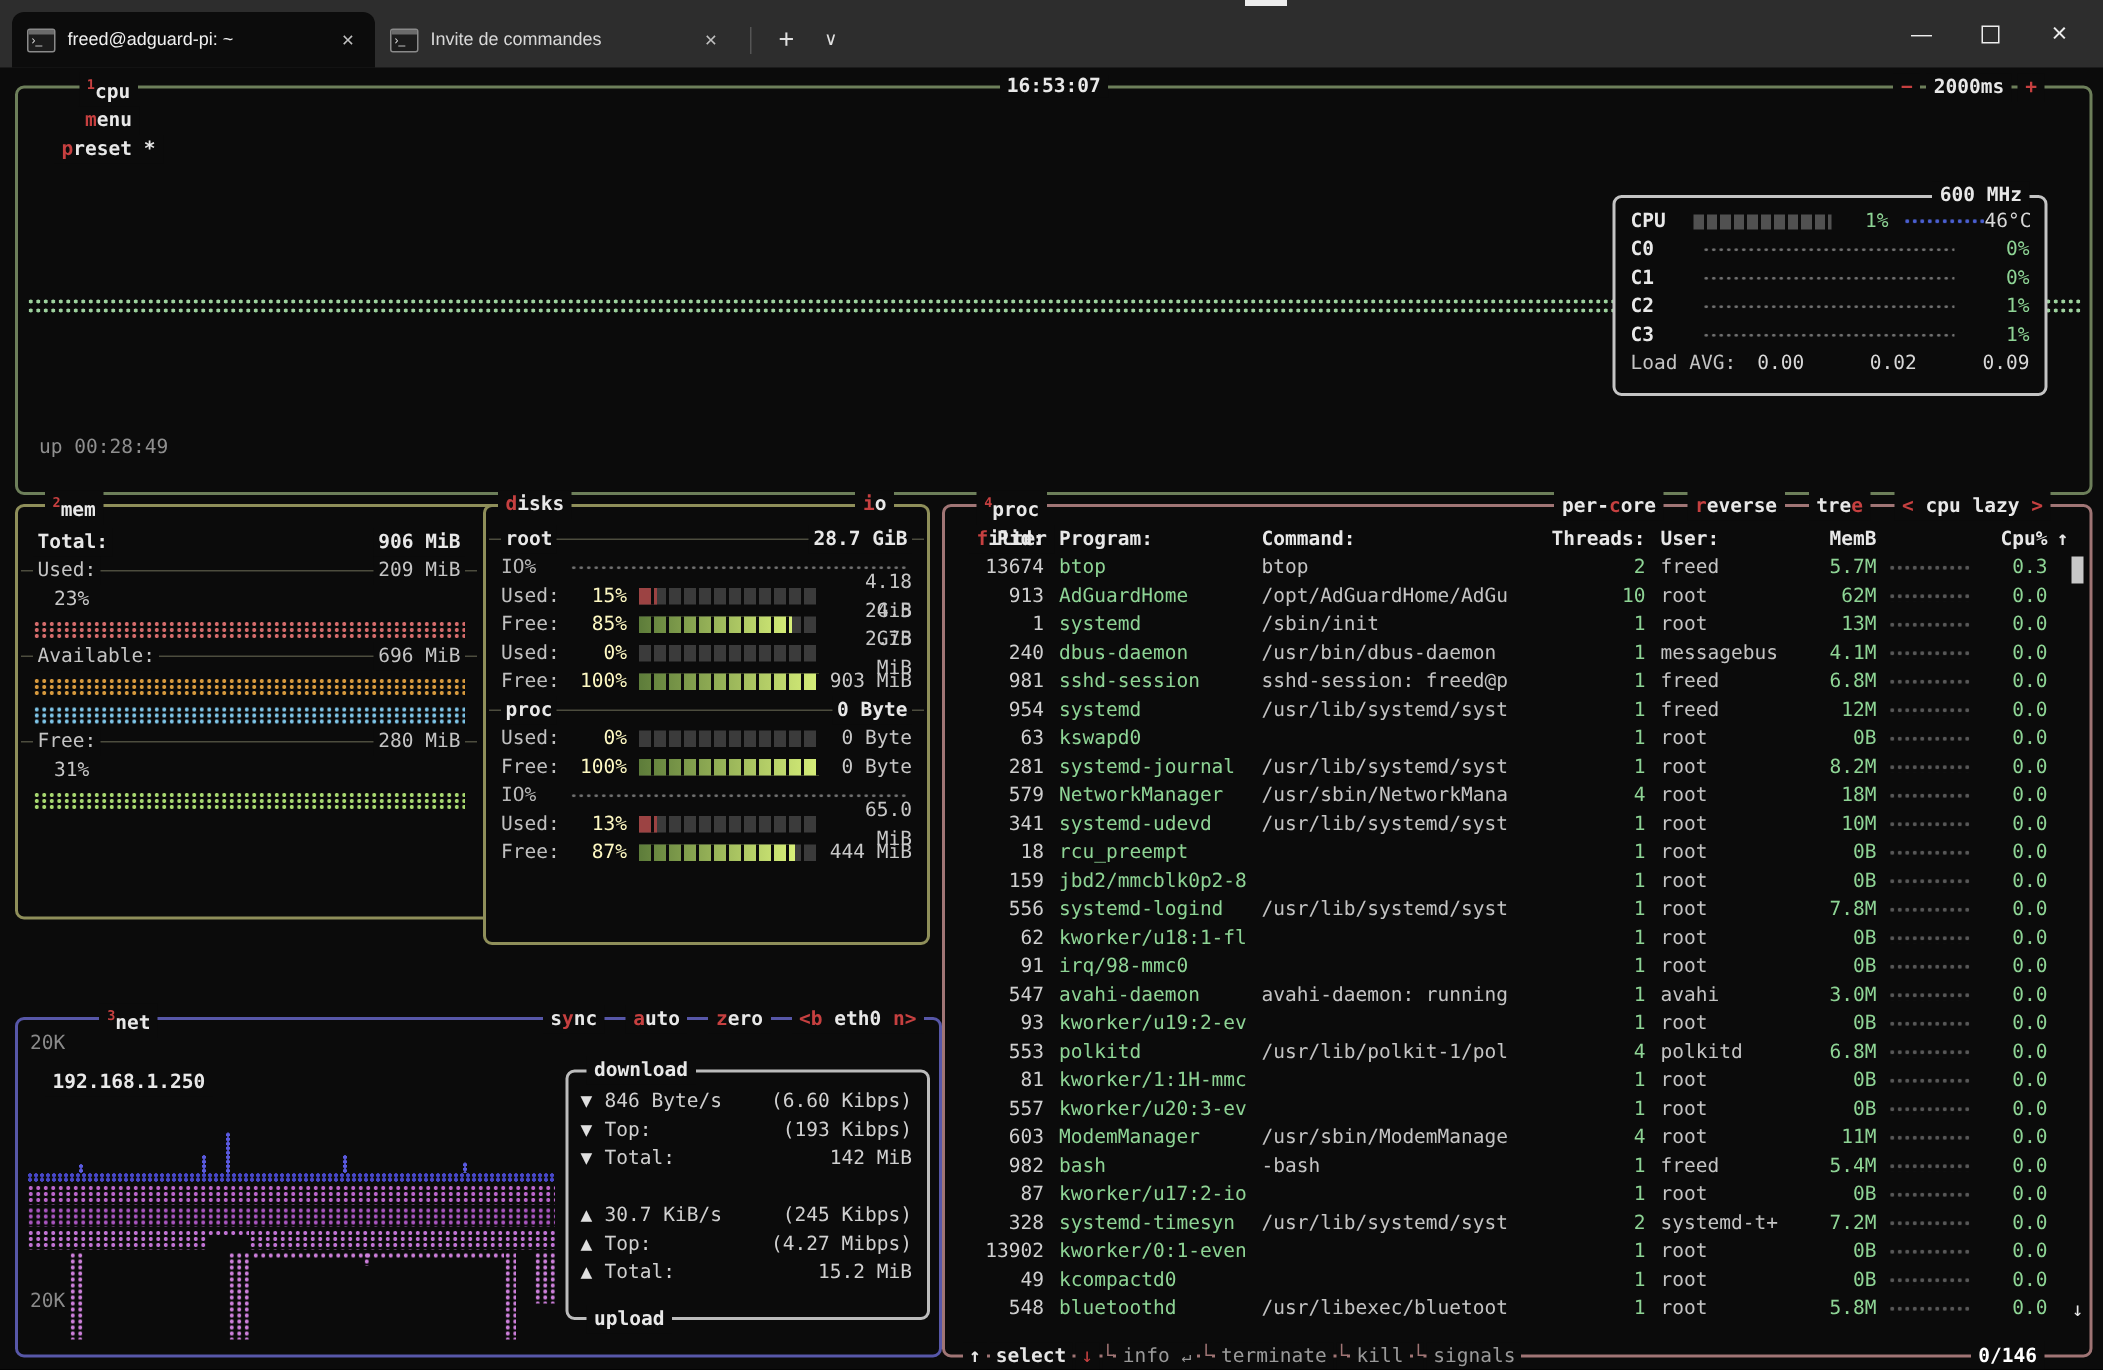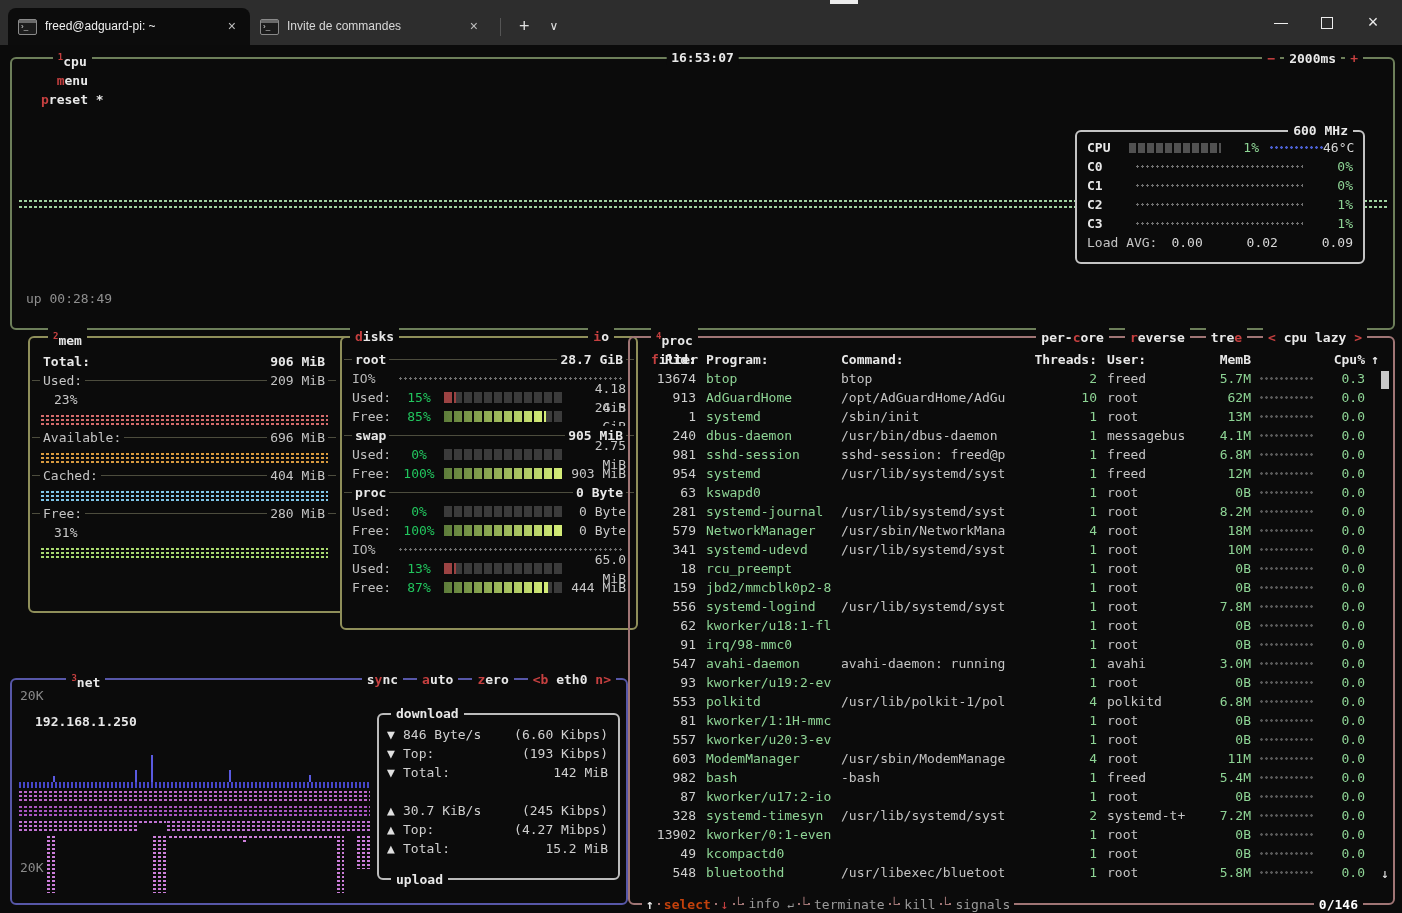--- a/index.html
+++ b/index.html
@@ -51,38 +51,38 @@
   .srow{display:flex;height:19px;align-items:center;}
   .clabel{width:42px;font-weight:bold;color:#e8e8e8;flex:none;}
   .cpumeter{width:92px;height:10px;background:repeating-linear-gradient(90deg,#515151 0 7px,#0b0b0b 7px 9px);flex:none;}
   .cpupct{width:38px;text-align:right;flex:none;}
   .bluedots{width:54px;height:5px;margin-left:10px;--c:#4a5fd0;flex:none;}
   .ctemp{flex:1;text-align:right;color:#d8d8d8;}
   .corepct{width:44px;text-align:right;flex:none;}
   .srow .dotline{flex:1;margin:0 6px;}
   .loadvals{flex:1;display:flex;justify-content:space-between;color:#d8d8d8;padding-left:14px;}
   
-  .mem-box{left:28px;top:336px;width:608px;height:277px;border-color:#8f8f5a;}
+  .mem-box{left:10px;top:336px;width:608px;height:277px;border-color:#8f8f5a;}
   .mem-stats{position:absolute;left:10px;top:14px;width:288px;}
   .mrow{position:relative;height:19px;display:flex;align-items:center;}
   .mrow.rule::before{content:"";position:absolute;left:-8px;right:-8px;top:9px;height:1px;background:#4d4d3e;}
   .mrow .lbl{position:relative;background:#0b0b0b;padding:0 3px;}
   .mrow .val{position:relative;background:#0b0b0b;padding:0 3px;margin-left:auto;}
   .pct{padding-left:14px;color:#c8c8c8;}
   .inlinedots{flex:1;height:10px;margin-left:8px;}
   .memmeter{height:12px;margin-top:3px;width:100%;}
   .disks-box{position:absolute;left:310px;top:-2px;width:298px;height:294px;border:2px solid #8f8f5a;
              border-radius:6px;box-sizing:border-box;background:#0b0b0b;}
   .disk-list{position:absolute;left:10px;right:10px;top:12px;}
   .drow{position:relative;height:19px;display:flex;align-items:center;}
   .drow.rule::before{content:"";position:absolute;left:-8px;right:-8px;top:9px;height:1px;background:#4d4d3e;}
   .drow .dname{position:relative;background:#0b0b0b;padding:0 3px;font-weight:bold;color:#e8e8e8;}
   .drow .dsize{position:relative;background:#0b0b0b;padding:0 3px;margin-left:auto;font-weight:bold;color:#e8e8e8;}
   .drow .ulabel{width:50px;color:#c0c0c0;flex:none;}
-  .drow .upct{width:34px;text-align:center;color:#22c55e;flex:none;}
+  .drow .upct{width:34px;text-align:right;color:#fef9c3;flex:none;}
   .blockmeter{position:relative;width:120px;height:11px;margin-left:8px;flex:none;
               background:repeating-linear-gradient(90deg,#3b3b3b 0 8px,#0b0b0b 8px 10px);}
   .blockmeter .fill{position:absolute;left:0;top:0;bottom:0;
       background-image:repeating-linear-gradient(90deg,transparent 0 8px,#0b0b0b 8px 10px),
                        linear-gradient(90deg,#5d7c3a,#d7ef79);}
   .blockmeter .fill.red{background-image:repeating-linear-gradient(90deg,transparent 0 8px,#0b0b0b 8px 10px),
                        linear-gradient(90deg,#9c4343,#9c4343);}
   .drow .dval{flex:1;text-align:right;color:#c8c8c8;}
   .drow .iolbl{color:#b8b8b8;width:44px;flex:none;}
   
@@ -234,24 +234,20 @@
         <div class="mrow">
           <div class="dotstrip memmeter" style="--c: #d56c6c; background-size: 5px 4px;"></div>
         </div>
         <div class="mrow rule">
           <span class="lbl gray">Available:</span>
           <span class="val gray">696 MiB</span>
         </div>
         <div class="mrow">
           <div class="dotstrip memmeter" style="--c: #d89a3e; background-size: 5px 4px;"></div>
         </div>
-        <div class="mrow rule">
-          <span class="lbl gray">Cached:</span>
-          <span class="val gray">404 MiB</span>
-        </div>
         <div class="mrow">
           <div class="dotstrip memmeter" style="--c: #7ec5e8; background-size: 5px 4px;"></div>
         </div>
         <div class="mrow rule">
           <span class="lbl gray">Free:</span>
           <span class="val gray">280 MiB</span>
         </div>
         <div class="mrow">
           <span class="pct">31%</span>
         </div>
@@ -285,24 +281,20 @@
             <span class="dval">4.18 GiB</span>
           </div>
           <div class="drow">
             <span class="ulabel">Free:</span>
             <span class="upct">85%</span>
             <div class="blockmeter">
               <div class="fill" style="width: 85%;"></div>
             </div>
             <span class="dval">24.5 GiB</span>
           </div>
-          <div class="drow rule">
-            <span class="dname">swap</span>
-            <span class="dsize">905 MiB</span>
-          </div>
           <div class="drow">
             <span class="ulabel">Used:</span>
             <span class="upct">0%</span>
             <div class="blockmeter"></div>
             <span class="dval">2.75 MiB</span>
           </div>
           <div class="drow">
             <span class="ulabel">Free:</span>
             <span class="upct">100%</span>
             <div class="blockmeter">
@@ -806,21 +798,21 @@
           </span>
           <span class="c-cpu">0.0</span>
           <span class="c-gut"></span>
         </div>
       </div>
     <div class="scrollblock"></div>
     <div class="scrolldown">↓</div>
 
     <div class="pfoot">
       <span class="fitem white">↑</span>
-      <span class="fitem" style="color:#c2410c;font-weight:bold;">select</span>
+      <span class="fitem" style="color:#e5e5e5;font-weight:bold;">select</span>
       <span class="fitem hot">↓</span>
       <span class="fsep">└</span>
       <span class="fitem dim"><span>info</span> <span class="retkey">↵</span></span>
       <span class="fsep">└</span>
       <span class="fitem dim">terminate</span>
       <span class="fsep">└</span>
       <span class="fitem dim">kill</span>
       <span class="fsep">└</span>
       <span class="fitem dim">signals</span>
     </div>

